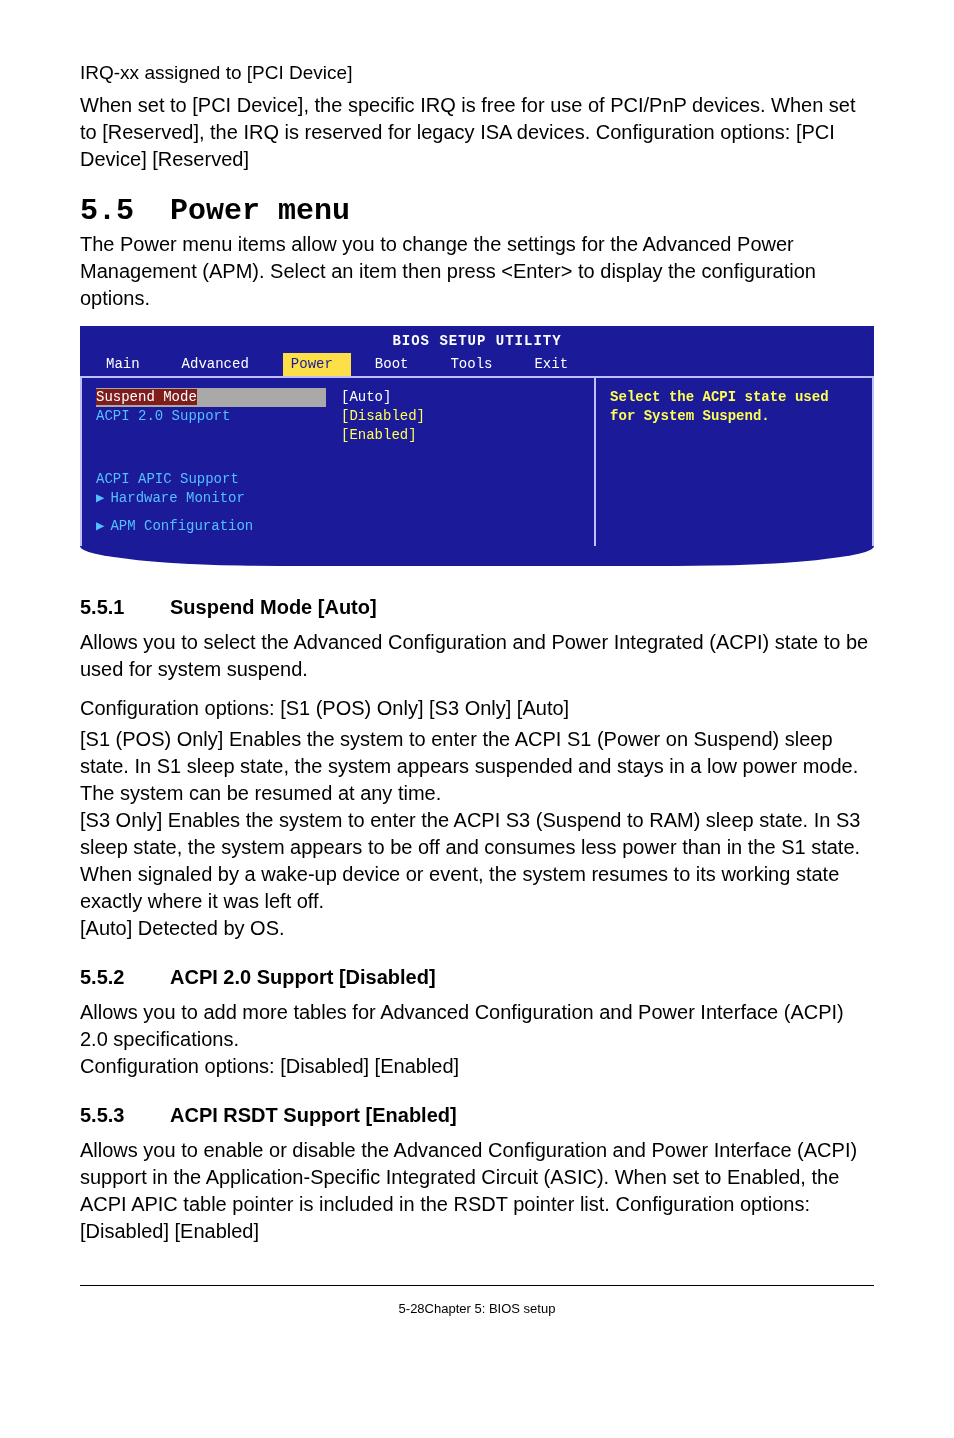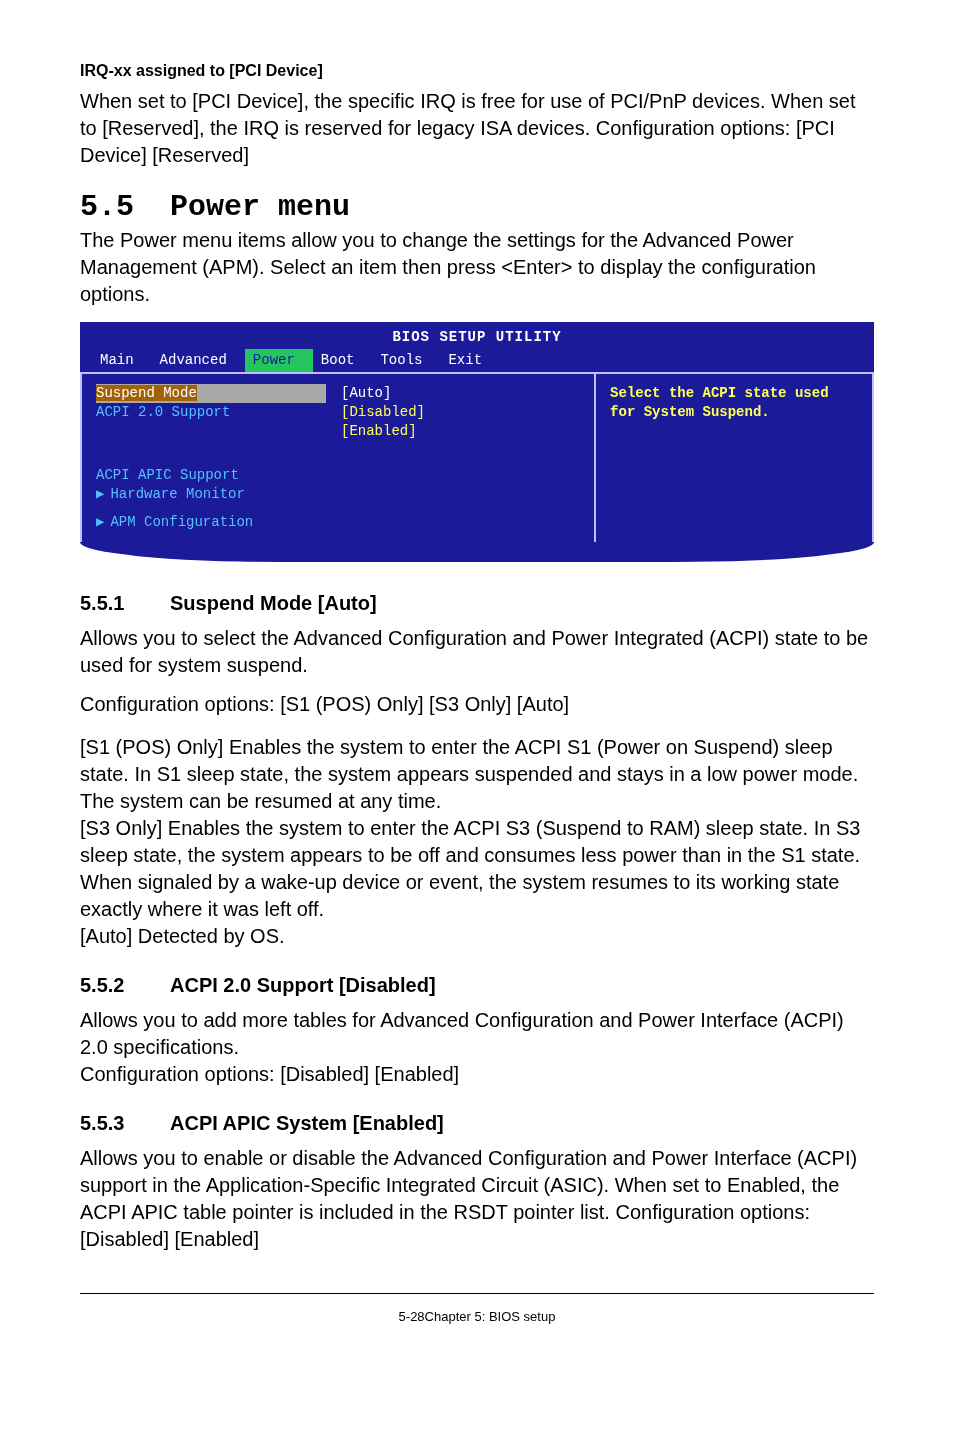--- a/index.html
+++ b/index.html
@@ -5,22 +5,22 @@
   * { margin: 0; padding: 0; box-sizing: border-box; }
   body {
     background: #fff;
     font-family: Arial, Helvetica, sans-serif;
     color: #000;
     width: 954px;
     padding: 60px 80px 40px 80px;
     line-height: 1.35;
   }
   .sec-h3 {
-    font-size: 16px;
-    font-weight: bold;
+    font-size: 19px;
+    font-weight: normal;
     margin-bottom: 6px;
   }
   .body-p {
     font-size: 20px;
     margin-bottom: 12px;
   }
   .chapter-h {
     font-family: Liberation Mono, monospace;
     font-size: 30px;
     font-weight: bold;
@@ -38,24 +38,25 @@
   }
   .bios-title {
     text-align: center;
     font-weight: bold;
     padding-top: 6px;
     letter-spacing: 1px;
   }
   .bios-tabs {
     display: flex;
     color: #fff;
-    padding: 2px 18px 0 12px;
+    padding: 2px 18px 0 18px;
+    gap: 16px;
   }
   .bios-tab { padding: 2px 18px 2px 8px; }
-  .bios-tab.active { background: #22c55e; color: #1b1b9a; }
+  .bios-tab.active { background: #fde047; color: #1b1b9a; }
   .bios-body {
     display: flex;
     border-top: 2px solid #bfbfff;
     border-bottom: 2px solid #bfbfff;
     min-height: 130px;
   }
   .bios-left {
     flex: 0 0 65%;
     border: 2px solid #bfbfff;
     border-top: none; border-bottom: none;
@@ -66,21 +67,21 @@
     flex: 1;
     border: 2px solid #bfbfff;
     border-top: none; border-bottom: none; border-left: none;
     padding: 10px 14px;
     color: #ffff55;
     font-weight: bold;
   }
   .bios-row { display: flex; }
   .bios-row .lbl { flex: 0 0 230px; }
   .bios-row.sel .lbl { color: #fff; background: #a9a9a9; color: #fff; }
-  .bios-row.sel .lbl span { background:#a16207; color:#fff; }
+  .bios-row.sel .lbl span { background:#7f1d1d; color:#fff; }
   .bios-row .val { color: #ffff55; padding-left: 15px; }
   .bios-row.sel .val { color: #fff; }
   .bios-sel-lbl { color:#fff; }
   .bios-sub { color: #55bfff; margin-top: 10px; }
   .bios-sub .tri { color:#55bfff; margin-right:6px; }
   
   .bios-bottom-wrap { background:#fff; }
   .bios-bottom {
     height: 20px;
     background: #1b1b9a;
@@ -150,32 +151,32 @@
   </div>
   <div class="bios-bottom-wrap">
       <div class="bios-bottom"></div>
     </div>
 </div>
 
 <h3 class="subsec-h">
   <span class="snum">5.5.1</span><span>Suspend Mode [Auto]</span>
 </h3>
 <p class="body-p">Allows you to select the Advanced Configuration and Power Integrated (ACPI) state to be used for system suspend.</p>
-<p class="body-p" style="margin-bottom:16px;">Configuration options: [S1 (POS) Only] [S3 Only] [Auto]</p>
+<p class="body-p" style="margin-bottom:4px;">Configuration options: [S1 (POS) Only] [S3 Only] [Auto]</p>
 <p class="body-p" style="margin-bottom:0;">[S1 (POS) Only] Enables the system to enter the ACPI S1 (Power on Suspend) sleep state. In S1 sleep state, the system appears suspended and stays in a low power mode. The system can be resumed at any time.</p>
 <p class="body-p" style="margin-bottom:0;">[S3 Only] Enables the system to enter the ACPI S3 (Suspend to RAM) sleep state. In S3 sleep state, the system appears to be off and consumes less power than in the S1 state. When signaled by a wake-up device or event, the system resumes to its  working state exactly where it was left off.</p>
 <p class="body-p">[Auto] Detected by OS.</p>
 
 <h3 class="subsec-h">
   <span class="snum">5.5.2</span><span>ACPI 2.0 Support [Disabled]</span>
 </h3>
 <p class="body-p" style="margin-bottom:0;">Allows you to add more tables for Advanced Configuration and Power Interface (ACPI) 2.0 specifications.</p>
 <p class="body-p">Configuration options: [Disabled] [Enabled]</p>
 
 <h3 class="subsec-h">
-  <span class="snum">5.5.3</span><span>ACPI APIC System [Enabled]</span>
+  <span class="snum">5.5.3</span><span>ACPI RSDT Support [Enabled]</span>
 </h3>
 <p class="body-p">Allows you to enable or disable the Advanced Configuration and Power Interface (ACPI) support in the Application-Specific Integrated Circuit (ASIC). When set to Enabled, the ACPI APIC table pointer is included in the RSDT pointer list. Configuration options: [Disabled] [Enabled]</p>
 
 <div class="footer">
   <span>5-28</span>
   <span>Chapter 5: BIOS setup</span>
 </div>
 
 </body></html>

